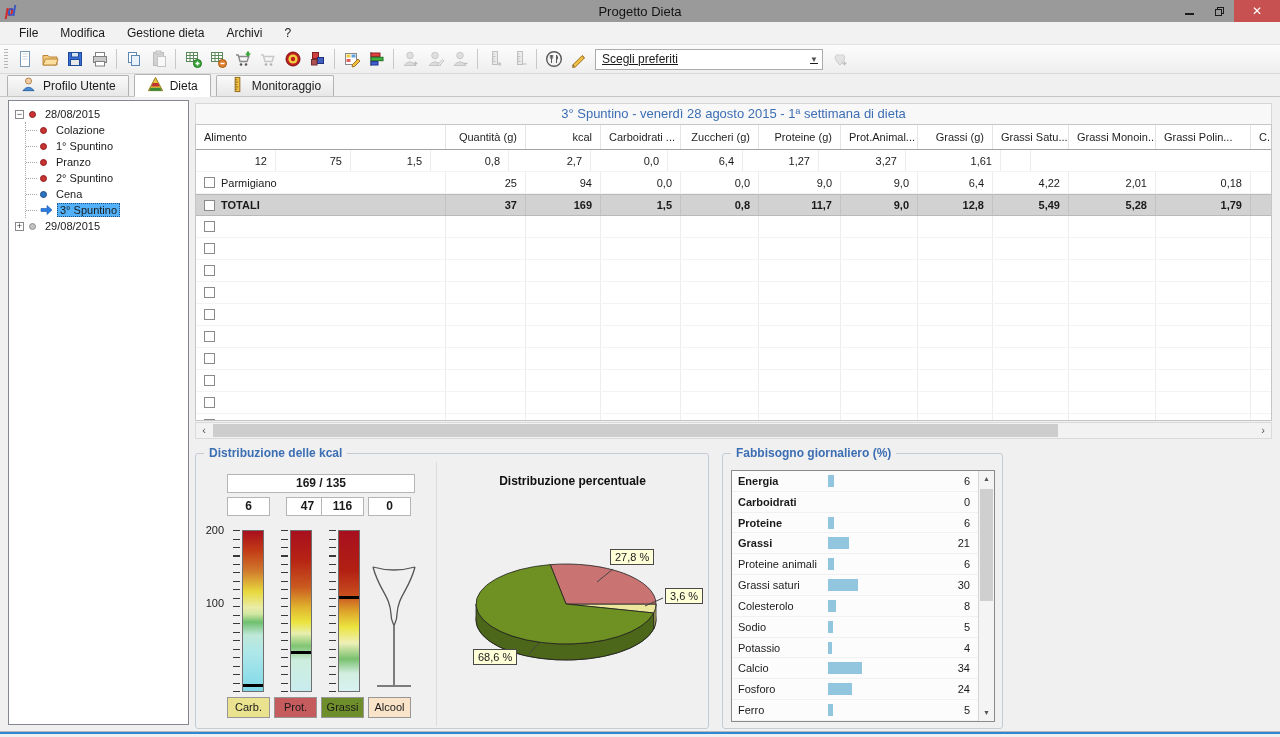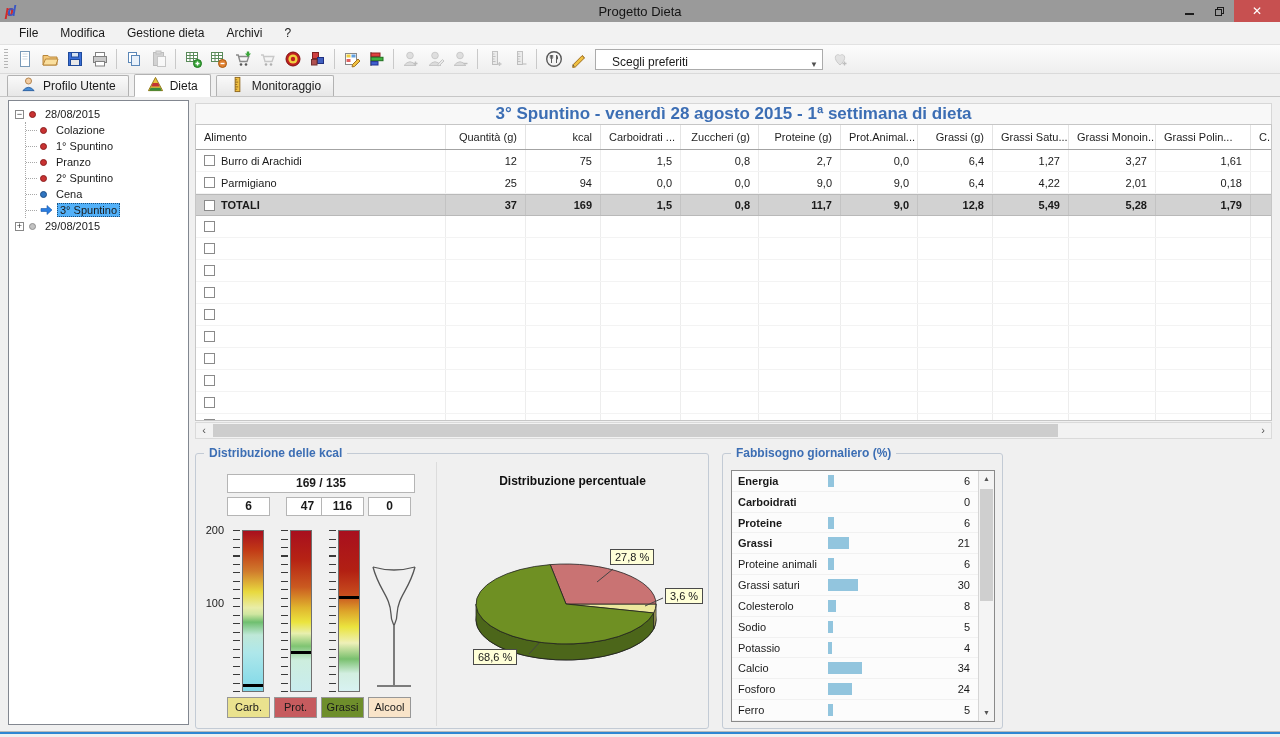--- a/index.html
+++ b/index.html
@@ -20,21 +20,21 @@
   .win-close { width:46px; background:#c75050; color:#fff; font-size:12px; }
   
   .menubar { height:22px; background:#f2f2f2; display:flex; align-items:center; padding-left:8px; }
   .menu-item { padding:3px 11px; white-space:nowrap; }
   
   .toolbar { height:30px; background:linear-gradient(#fcfcfc,#eeeeee); display:flex; align-items:center; padding-left:3px; border-top:1px solid #e2e2e2; border-bottom:1px solid #dadada; }
   .grip { width:4px; height:20px; margin:0 4px 0 1px; background:repeating-linear-gradient(to bottom,#b5b5b5 0 1px,transparent 1px 3px); }
   .tool-btn { width:25px; height:25px; display:flex; align-items:center; justify-content:center; flex:none; }
   .tool-btn.disabled { filter:grayscale(1); opacity:.42; }
   .tool-sep { width:1px; height:20px; background:#c9c9c9; margin:0 4px; flex:none; }
-  .combobox { width:228px; height:21px; background:#fff; border:1px solid #ababab; display:flex; align-items:flex-end; padding-left:16px; margin:0 4px; font-size:12px; }
+  .combobox { width:228px; height:21px; background:#fff; border:1px solid #ababab; display:flex; align-items:center; padding-left:6px; margin:0 4px; font-size:12px;text-decoration:underline; }
   .combo-arrow { margin-left:auto; width:16px; text-align:center; color:#505050; font-size:8px; }
   
   .tabstrip { height:23px; display:flex; align-items:flex-end; padding-left:7px; background:#f0f0f0; border-bottom:1px solid #c6c6c6; }
   .tab { height:21px; display:flex; align-items:center; gap:6px; padding:0 12px; margin-right:5px;
          border:1px solid #b2b2b2; border-bottom:none; border-radius:2px 2px 0 0;
          background:linear-gradient(#fafafa,#e7e7e7); font-size:12px; white-space:nowrap; }
   .tab.active { background:#fff; height:23px; margin-bottom:-1px; border-bottom:1px solid #fff; }
   
   .content { position:absolute; top:97px; left:0; width:1280px; height:634px; }
   
@@ -46,21 +46,21 @@
   .b-blue { background:#2f74c0; border:1px solid #1d4e86; }
   .b-gray { background:#c2c2c2; border:1px solid #8f8f8f; }
   .tree-children { margin-left:16px; border-left:1px dotted #a8a8a8; }
   .tree-children .tree-row { padding-left:0; }
   .tree-children .tree-row::before { content:""; width:11px; border-top:1px dotted #a8a8a8; margin-right:3px; flex:none; }
   .tree-label { padding:1px 3px; }
   .tree-label.selected { background:#52b1f9; border:1px dotted #1c4f7d; padding:0 2px; }
   .arrow-ic { margin-right:4px; flex:none; }
   
   .main { position:absolute; left:195px; top:6px; width:1077px; height:626px; }
-  .meal-title { height:21px; line-height:20px; text-align:center; color:#3c6eb4; font-weight:bold; font-size:17px; background:#f8f8f8; border:1px solid #d7d7d7; border-bottom:none; }
+  .meal-title { height:21px; line-height:20px; text-align:center; color:#3c6eb4; font-weight:normal; font-size:13px; background:#f8f8f8; border:1px solid #d7d7d7; border-bottom:none; }
   .food-table { position:absolute; top:21px; left:0; width:1077px; height:297px; background:#fff; border:1px solid #c6c6c6; overflow:hidden; font-size:11px; }
   .t-row { display:flex; height:22px; border-bottom:1px solid #f3f3f3; background:#fff; }
   .t-row.header { height:25px; border-bottom:1px solid #a3a3a3; }
   .t-cell { border-right:1px solid #ededed; display:flex; align-items:center; padding:0 8px; white-space:nowrap; overflow:hidden; flex:none; }
   .t-row.header .t-cell { border-right:1px solid #e4e4e4; color:#1e1e1e; }
   .t-cell.num { justify-content:flex-end; }
   .t-row.totals { background:#d2d2d2; font-weight:bold; border-top:1px solid #b9b9b9; border-bottom:1px solid #b9b9b9; }
   .t-row.totals .t-cell { border-right:1px solid #c3c3c3; }
   .checkbox { width:11px; height:11px; border:1px solid #8a8a8a; background:#fff; margin-right:6px; flex:none; }
   
@@ -377,24 +377,20 @@
           <div class="t-cell num" style="width: 78px;">Zuccheri (g)</div>
           <div class="t-cell num" style="width: 82px;">Proteine (g)</div>
           <div class="t-cell" style="width: 77px;">Prot.Animal...</div>
           <div class="t-cell num" style="width: 75px;">Grassi (g)</div>
           <div class="t-cell" style="width: 76px;">Grassi Satu...</div>
           <div class="t-cell" style="width: 87px;">Grassi Monoin...</div>
           <div class="t-cell" style="width: 95px;">Grassi Polin...</div>
           <div class="t-cell" style="width: 30px;">C...</div>
         </div>
         <div class="t-row ">
-          <div class="t-cell" style="width: 250px;">
-            <span class="checkbox"></span>
-            <span>Burro di Arachidi</span>
-          </div>
           <div class="t-cell num" style="width: 80px;">12</div>
           <div class="t-cell num" style="width: 75px;">75</div>
           <div class="t-cell num" style="width: 80px;">1,5</div>
           <div class="t-cell num" style="width: 78px;">0,8</div>
           <div class="t-cell num" style="width: 82px;">2,7</div>
           <div class="t-cell num" style="width: 77px;">0,0</div>
           <div class="t-cell num" style="width: 75px;">6,4</div>
           <div class="t-cell num" style="width: 76px;">1,27</div>
           <div class="t-cell num" style="width: 87px;">3,27</div>
           <div class="t-cell num" style="width: 95px;">1,61</div>

